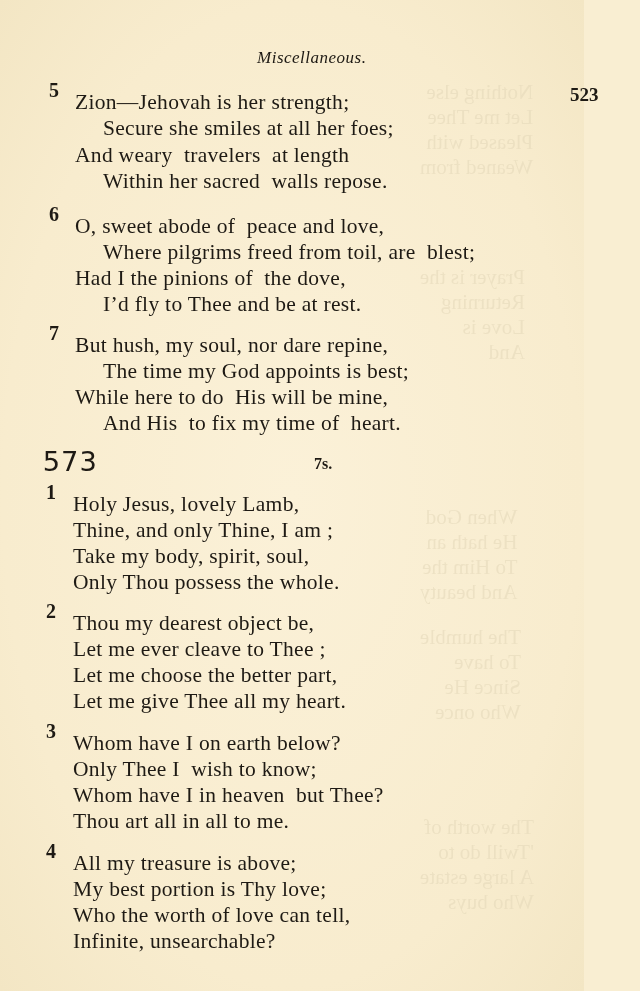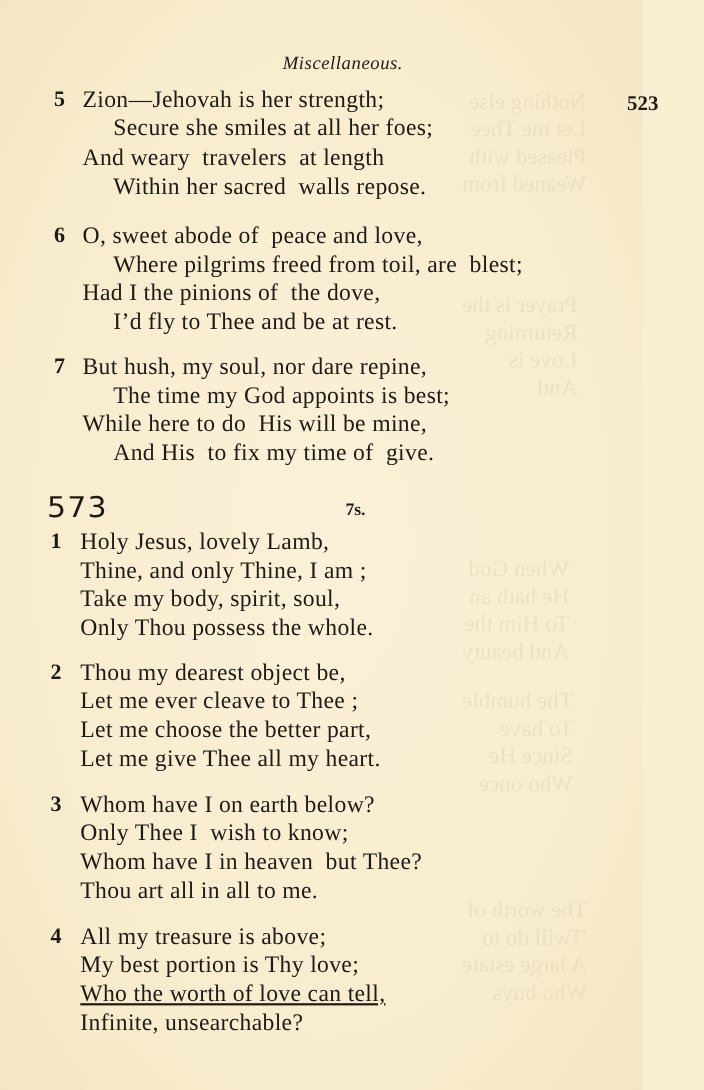--- a/index.html
+++ b/index.html
@@ -25,20 +25,21 @@
       letter-spacing: 0.5px;
     }
     .page-number {
       position: absolute; left: 570px; top: 48px;
       font-family: "Liberation Serif", serif; font-size: 19px; font-weight: bold; margin-top: 36px;
     }
     .line {
       position: absolute; white-space: pre;
       font-family: "Liberation Serif", serif; font-size: 21.5px; line-height: 26px;
       letter-spacing: 0.3px;
+      margin-top: 12px;
     }
     .vnum {
       position: absolute; font-family: "Liberation Serif", serif; font-weight: bold;
       font-size: 20px; line-height: 26px;
     }
     .hymn-number {
       position: absolute; left: 44px; top: 447px;
       font-family: "DejaVu Sans", sans-serif; font-size: 26px; letter-spacing: 1px;
       font-weight: normal; transform: scaleX(1.05);
     }
@@ -90,21 +91,21 @@
     <div class="line" style="left:103px; top:227px;">Where pilgrims freed from toil, are  blest;</div>
     <div class="line" style="left:75px; top:253px;text-align:center;">Had I the pinions of  the dove,</div>
     <div class="line" style="left:103px; top:279px;">I’d fly to Thee and be at rest.</div>
   </div>
 
   <div>
     <div class="vnum" style="left:49px; top:320px;">7</div>
     <div class="line" style="left:75px; top:320px;">But hush, my soul, nor dare repine,</div>
     <div class="line" style="left:103px; top:346px;">The time my God appoints is best;</div>
     <div class="line" style="left:75px; top:372px;">While here to do  His will be mine,</div>
-    <div class="line" style="left:103px; top:398px;">And His  to fix my time of  give.</div>
+    <div class="line" style="left:103px; top:398px;">And His  to fix my time of  heart.</div>
   </div>
 
   <div class="hymn-number">573</div>
   <div class="meter">7s.</div>
 
   <div>
     <div class="vnum" style="left:46px; top:479px;">1</div>
     <div class="line" style="left:73px; top:479px;">Holy Jesus, lovely Lamb,</div>
     <div class="line" style="left:73px; top:505px;">Thine, and only Thine, I am ;</div>
     <div class="line" style="left:73px; top:531px;">Take my body, spirit, soul,</div>
@@ -124,17 +125,17 @@
     <div class="line" style="left:73px; top:718px;">Whom have I on earth below?</div>
     <div class="line" style="left:73px; top:744px;">Only Thee I  wish to know;</div>
     <div class="line" style="left:73px; top:770px;">Whom have I in heaven  but Thee?</div>
     <div class="line" style="left:73px; top:796px;">Thou art all in all to me.</div>
   </div>
 
   <div>
     <div class="vnum" style="left:46px; top:838px;">4</div>
     <div class="line" style="left:73px; top:838px;text-align:right;">All my treasure is above;</div>
     <div class="line" style="left:73px; top:864px;">My best portion is Thy love;</div>
-    <div class="line" style="left:73px; top:890px;text-decoration:underline;">Who the worth of love can tell,</div>
+    <div class="line" style="left:73px; top:890px;">Who the worth of love can tell,</div>
     <div class="line" style="left:73px; top:916px;">Infinite, unsearchable?</div>
   </div>
 
 </div>
 
 </body></html>

